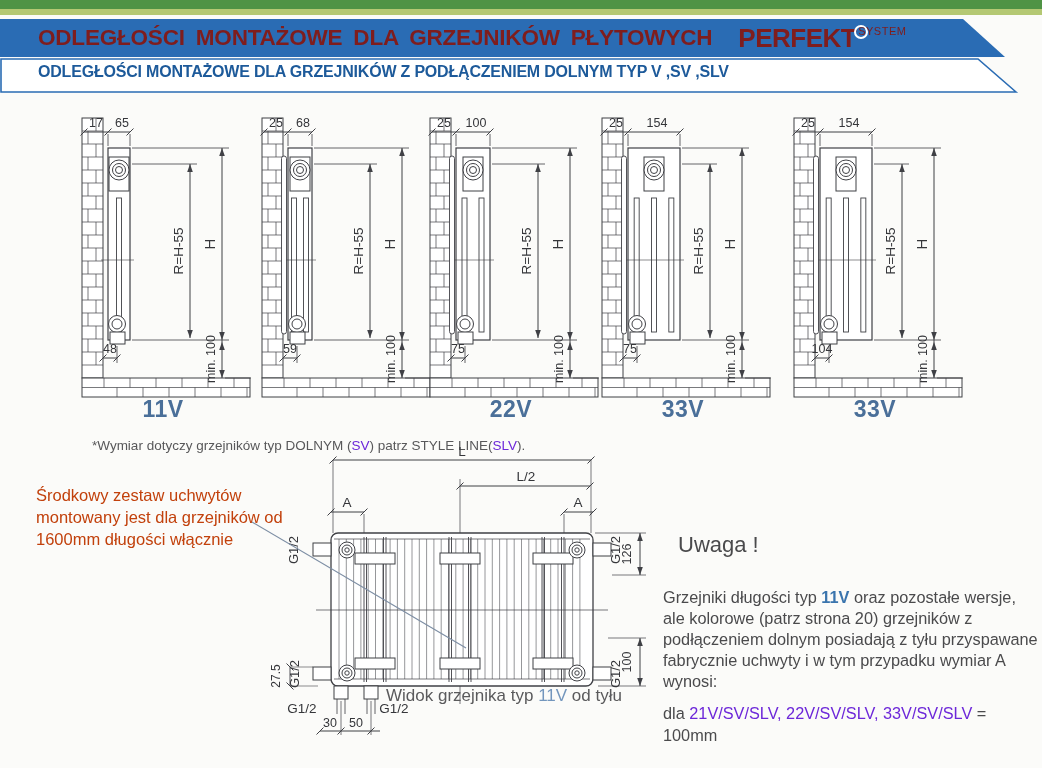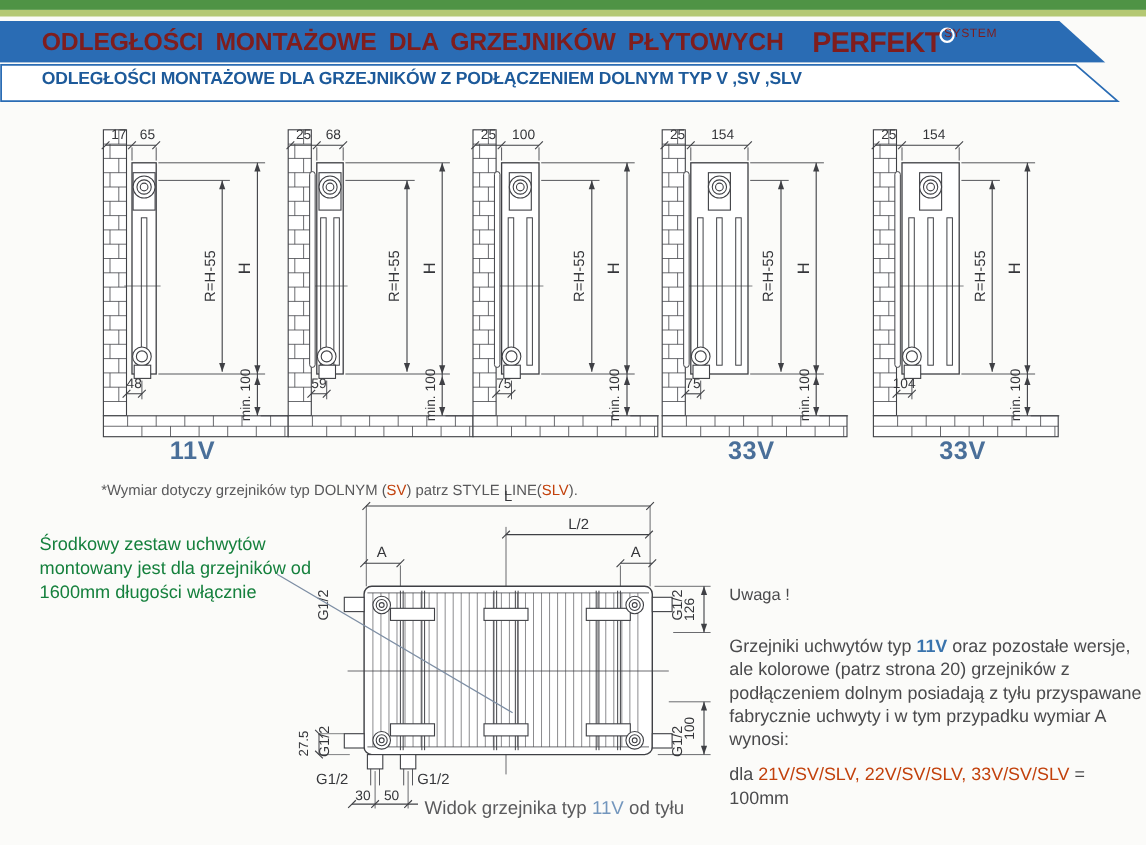--- a/index.html
+++ b/index.html
@@ -33,36 +33,36 @@
     font-size:16px;font-weight:700;letter-spacing:-.2px;color:#1d5a9a;white-space:nowrap;
   }
 
   .side-diagram{position:absolute;top:110px;width:190px;height:320px}
   .side-diagram .type-label{
     position:absolute;top:286px;left:0;width:186px;text-align:center;
     font-size:23px;font-weight:700;color:#4a6f99;letter-spacing:.5px;
   }
 
   .footnote{position:absolute;top:438px;left:92px;font-size:13.5px;color:#58585a}
-  .accent{color:#c2410c}
+  .accent{color:#6d28d9}
   .accent-b{color:#3a74ad;font-weight:700}
 
   .center-note{
     position:absolute;top:485px;left:36px;width:262px;
-    font-size:16.5px;line-height:1.33;color:#15803d;
+    font-size:16.5px;line-height:1.33;color:#c2410c;
   }
 
   .rear-wrap{position:absolute;top:446px;left:268px;width:400px;height:316px}
   .pointer-svg{position:absolute;top:516px;left:248px;pointer-events:none}
 
-  .rear-caption{position:absolute;top:725px;left:386px;font-size:17px;color:#5a5a5c}
+  .rear-caption{position:absolute;top:686px;left:386px;font-size:17px;color:#5a5a5c}
   .caption-accent{color:#7396bd}
 
   .notice{position:absolute;top:531px;left:663px;width:378px;font-size:16.3px;line-height:1.3;color:#4a4a4c}
-  .notice-title{margin:0 0 27px 0;font-size:15px}
+  .notice-title{margin:0 0 27px 15px;font-size:22px}
   .notice-para{margin:0 0 11px 0}
   .notice-rule{margin:0 0 12px 0}
 
   svg text{font-family:"Liberation Sans","DejaVu Sans",sans-serif}
 </style>
 </head>
 <body>
 
 <div class="strip-dark"></div>
 <div class="strip-light"></div>
@@ -75,21 +75,21 @@
     <span class="ring"></span>
     <span class="brand-sub">SYSTEM</span>
   </span>
 </div>
 
 <svg class="subtitle-svg" width="1042" height="36">
   <polygon points="1,1 978,1 1016,34 1,34" fill="#ffffff" stroke="#2a6cb4" stroke-width="1.6"></polygon>
 </svg>
 <div class="subtitle-text">ODLEGŁOŚCI MONTAŻOWE DLA GRZEJNIKÓW Z PODŁĄCZENIEM DOLNYM TYP V ,SV ,SLV</div>
 
-<div class="side-diagram" style="left:82px">
+<div class="side-diagram" style="left:70px">
   <div class="svg-slot"><svg width="186" height="290" viewBox="0 0 186 290">
         <rect x="12" y="8" width="21" height="260" fill="#fff" stroke="#3f4045"></rect>
         <line x1="12" y1="21" x2="33" y2="21" stroke="#3f4045" stroke-width="0.7"></line>
         <line x1="26" y1="8" x2="26" y2="21" stroke="#3f4045" stroke-width="0.7"></line>
         <line x1="12" y1="34" x2="33" y2="34" stroke="#3f4045" stroke-width="0.7"></line>
         <line x1="18" y1="21" x2="18" y2="34" stroke="#3f4045" stroke-width="0.7"></line>
         <line x1="12" y1="47" x2="33" y2="47" stroke="#3f4045" stroke-width="0.7"></line>
         <line x1="26" y1="34" x2="26" y2="47" stroke="#3f4045" stroke-width="0.7"></line>
         <line x1="12" y1="60" x2="33" y2="60" stroke="#3f4045" stroke-width="0.7"></line>
         <line x1="18" y1="47" x2="18" y2="60" stroke="#3f4045" stroke-width="0.7"></line>
@@ -367,20 +367,21 @@
         <path d="M152,232 l-2.8,8 l5.6,0 z" fill="#3f4045"></path>
         <path d="M152,268 l-2.8,-8 l5.6,0 z" fill="#3f4045"></path>
         <line x1="155" y1="268" x2="181" y2="268" stroke="#3f4045" stroke-width="0.8"></line>
         <text x="145" y="249" font-size="12.5" fill="#35363a" text-anchor="middle" transform="rotate(-90 145 249)">min. 100</text>
         <line x1="33" y1="248" x2="47" y2="248" stroke="#3f4045" stroke-width="1"></line>
         <path d="M29.5,251.5 l7,-7" stroke="#3f4045" stroke-width="1"></path>
         <path d="M43.5,251.5 l7,-7" stroke="#3f4045" stroke-width="1"></path>
         <line x1="47" y1="236" x2="47" y2="253" stroke="#3f4045" stroke-width="0.8"></line>
         <text x="40" y="243" font-size="12.5" fill="#35363a" text-anchor="middle">75</text>
       </svg></div>
+  <div class="type-label">22V</div>
 </div>
 <div class="side-diagram" style="left:590px">
   <div class="svg-slot"><svg width="186" height="290" viewBox="0 0 186 290">
         <rect x="12" y="8" width="21" height="260" fill="#fff" stroke="#3f4045"></rect>
         <line x1="12" y1="21" x2="33" y2="21" stroke="#3f4045" stroke-width="0.7"></line>
         <line x1="26" y1="8" x2="26" y2="21" stroke="#3f4045" stroke-width="0.7"></line>
         <line x1="12" y1="34" x2="33" y2="34" stroke="#3f4045" stroke-width="0.7"></line>
         <line x1="18" y1="21" x2="18" y2="34" stroke="#3f4045" stroke-width="0.7"></line>
         <line x1="12" y1="47" x2="33" y2="47" stroke="#3f4045" stroke-width="0.7"></line>
         <line x1="26" y1="34" x2="26" y2="47" stroke="#3f4045" stroke-width="0.7"></line>
@@ -722,18 +723,18 @@
   <line x1="4" y1="6" x2="218" y2="132" stroke="#7d8ea4" stroke-width="1.2"></line>
 </svg>
 
 <div class="rear-caption">
   <span>Widok grzejnika typ </span><span class="caption-accent">11V</span><span> od tyłu</span>
 </div>
 
 <div class="notice">
   <p class="notice-title">Uwaga !</p>
   <p class="notice-para">
-    <span>Grzejniki uchwytów typ </span><span class="accent-b">11V</span><span> oraz pozostałe wersje, ale kolorowe (patrz strona 20) grzejników z podłączeniem dolnym posiadają z tyłu przyspawane fabrycznie uchwyty i w tym przypadku wymiar A wynosi:</span>
+    <span>Grzejniki długości typ </span><span class="accent-b">11V</span><span> oraz pozostałe wersje, ale kolorowe (patrz strona 20) grzejników z podłączeniem dolnym posiadają z tyłu przyspawane fabrycznie uchwyty i w tym przypadku wymiar A wynosi:</span>
   </p>
   <p class="notice-rule">
     <span>dla </span><span class="accent">21V/SV/SLV, 22V/SV/SLV, 33V/SV/SLV</span><span> = 100mm</span>
   </p>
 </div>
 
 </body></html>

